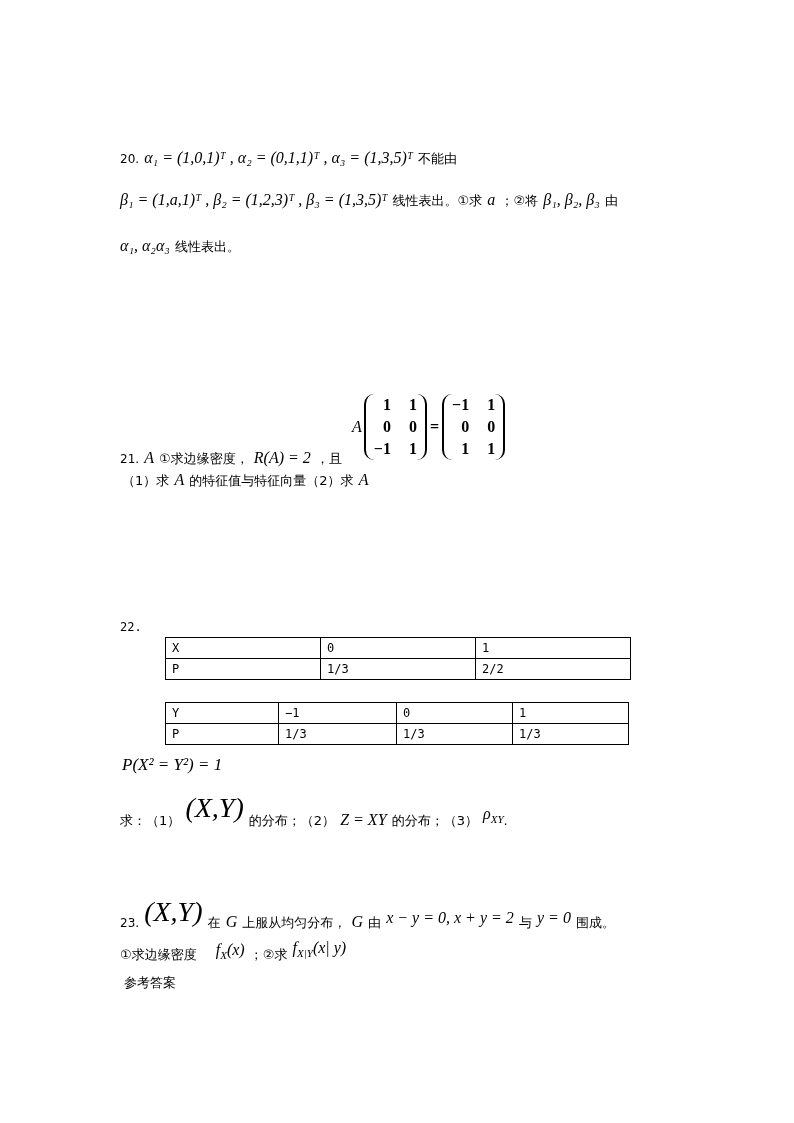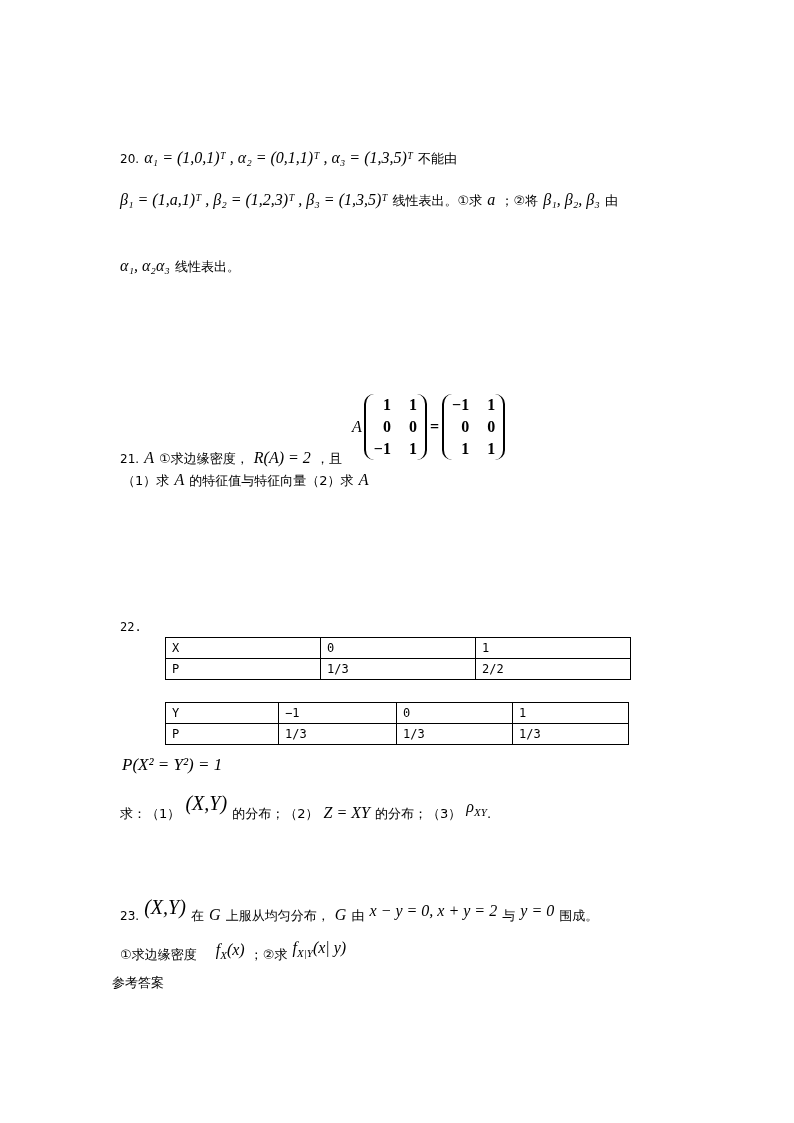--- a/index.html
+++ b/index.html
@@ -3,21 +3,21 @@
 <meta charset="utf-8">
 <style>
   html, body { margin:0; padding:0; background:#ffffff; }
   body { width:794px; height:1123px; position:relative; overflow:hidden;
          font-family:"DejaVu Sans", sans-serif; color:#000; }
   .abs { position:absolute; white-space:nowrap; }
   .cn { font-size:13px; font-family:"DejaVu Sans", sans-serif; }
   .num { font-size:12px; font-family:"DejaVu Sans", sans-serif; }
   .m { font-family:"Liberation Serif", serif; font-weight:normal; font-style:italic; font-size:16px; }
   .mu { font-family:"Liberation Serif", serif; font-weight:bold; font-size:16px; }
-  .big { font-size:20px; }
+  .big { font-size:28px; }
   sub { font-size:11px; vertical-align:sub; }
   table.dist { position:absolute; border-collapse:collapse; table-layout:fixed;
                font-family:"DejaVu Sans Mono", monospace; font-size:12px; }
   table.dist td { border:1px solid #000; padding:0 6px; height:20px; line-height:20px; }
   .matrix { position:absolute; display:flex; align-items:center; }
   .mat { display:inline-grid; grid-template-columns:auto auto; column-gap:18px; row-gap:4px;
          border-left:2px solid #000; border-right:2px solid #000; border-radius:10px;
          padding:2px 8px; font-family:"Liberation Serif", serif; font-weight:bold; font-size:16px; text-align:right; }
 </style>
 </head>
@@ -29,21 +29,21 @@
   <span class="cn">不能由</span>
 </div>
 <div class="abs" style="left:120px; top:190px;">
   <span class="m">β₁ = (1,a,1)ᵀ , β₂ = (1,2,3)ᵀ , β₃ = (1,3,5)ᵀ</span>
   <span class="cn">线性表出。①求</span>
   <span class="m">a</span>
   <span class="cn">；②将</span>
   <span class="m">β₁, β₂, β₃</span>
   <span class="cn">由</span>
 </div>
-<div class="abs" style="left:120px; top:236px;margin-top:20px;">
+<div class="abs" style="left:120px; top:236px;">
   <span class="m">α₁, α₂α₃</span>
   <span class="cn">线性表出。</span>
 </div>
 
 <div class="matrix" style="left:352px; top:394px;">
   <span class="m" style="margin-right:2px;">A</span>
   <div class="mat">
     <span>1</span>
     <span>1</span>
     <span>0</span>
@@ -143,13 +143,13 @@
   <span class="cn">与</span>
   <span class="m" style="position:relative; top:-4px;">y = 0</span>
   <span class="cn">围成。</span>
 </div>
 <div class="abs" style="left:120px; top:944px;">
   <span class="cn">①求边缘密度</span>
   <span class="m" style="position:relative; top:-4px;margin-left:14px;"><span>f</span><sub>X</sub><span>(x)</span></span>
   <span class="cn">；②求</span>
   <span class="m" style="position:relative; top:-6px;"><span>f</span><sub>X|Y</sub><span>(x| y)</span></span>
 </div>
-<div class="abs cn" style="left:112px; top:974px;">参考答案</div>
+<div class="abs cn" style="left:124px; top:974px;">参考答案</div>
 
 </body></html>

